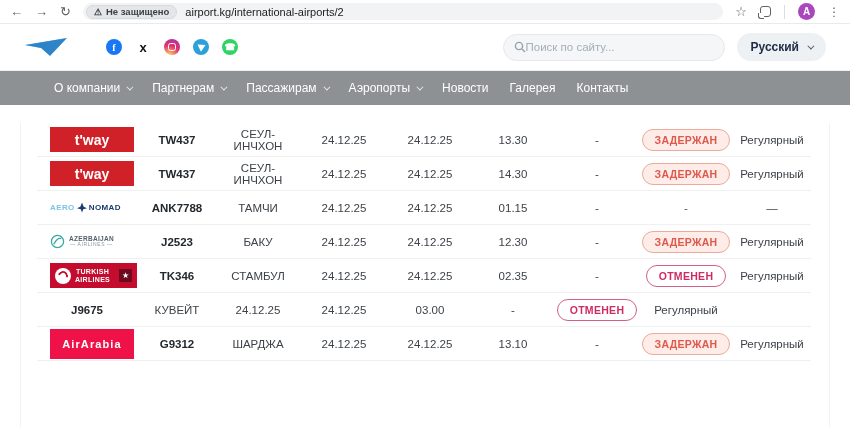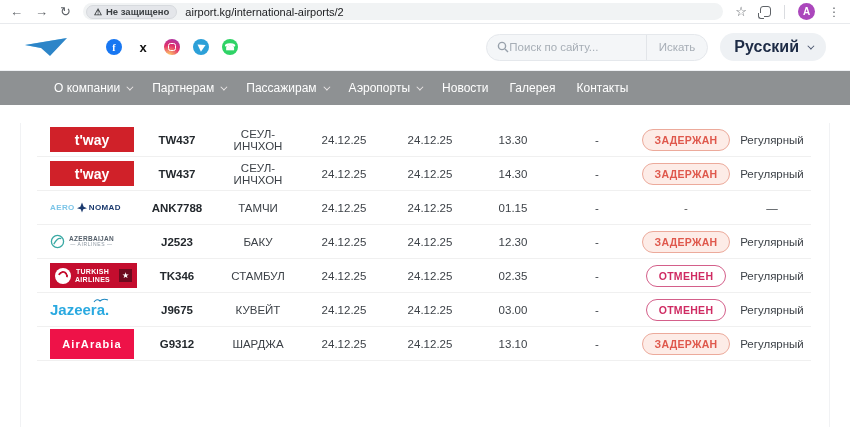--- a/index.html
+++ b/index.html
@@ -47,21 +47,21 @@
 
   .search { margin-left:auto; width:222px; height:27px; background:#f4f6f8;
             border:1px solid #e5e8ec; border-radius:15px; display:flex; align-items:center;
             padding-left:10px; overflow:hidden; }
   .search input { flex:1; min-width:0; border:0; background:transparent; outline:none;
                   font-size:11.5px; color:#333; font-family:"Liberation Sans",sans-serif; }
   .search input::placeholder { color:#a7aeb6; }
   .search-btn { height:100%; border-left:1px solid #e2e5e9; padding:0 12px; display:flex;
                 align-items:center; font-size:11.5px; color:#a7aeb6; cursor:pointer; white-space:nowrap; }
   .lang { margin-left:12px; height:28px; background:#eef1f4; border-radius:15px; display:flex;
-          align-items:center; gap:8px; padding:0 14px; font-size:16px; font-weight:bold;
+          align-items:center; gap:8px; padding:0 14px; font-size:12px; font-weight:bold;
           color:#1e2c46; cursor:pointer; white-space:nowrap; }
   .chev-dark { width:5px; height:5px; border-right:1.4px solid #46526b; border-bottom:1.4px solid #46526b;
                transform:rotate(45deg) translateY(-2px); }
 
   
   .main-nav { height:34px; background:var(--nav-bg,#8e9193); display:flex; align-items:center;
               gap:21px; padding:0 20px 0 54px; }
   .nav-item { display:flex; align-items:center; gap:6px; color:#fff; font-size:12px;
               cursor:pointer; white-space:nowrap; }
   .chev { width:5px; height:5px; border-right:1.3px solid #eceaea; border-bottom:1.3px solid #eceaea;
@@ -153,21 +153,20 @@
         <i></i>
       </span>
     <span class="sc wa">☎</span>
   </div>
   <div class="search">
     <svg width="12" height="12" viewBox="0 0 12 12">
       <circle cx="5" cy="5" r="3.6" fill="none" stroke="#98a1ab" stroke-width="1.4"></circle>
       <line x1="8" y1="8" x2="11" y2="11" stroke="#98a1ab" stroke-width="1.4"></line>
     </svg>
     <input type="text" placeholder="Поиск по сайту..." style="">
-    <span class="search-btn">Искать</span>
   </div>
   <div class="lang">
     <span>Русский</span>
     <span class="chev-dark"></span>
   </div>
 </div>
 
 <div class="main-nav" id="nav-list">
   <div class="nav-item">
     <span class="nav-label">О компании</span>
@@ -299,28 +298,20 @@
     <div class="td c-route">СТАМБУЛ</div>
     <div class="td c-pdate">24.12.25</div>
     <div class="td c-fdate">24.12.25</div>
     <div class="td c-ptime">02.35</div>
     <div class="td c-ftime">-</div>
     <div class="td c-status"><span class="badge cancelled">ОТМЕНЕН</span></div>
     <div class="td c-reg">Регулярный</div>
   </div>
 
   <div class="t-row">
-    <div class="td c-airline">
-            <div class="lg lg-jazeera">
-    <span>Jazeera.</span>
-    <svg class="jz-mark" width="16" height="5" viewBox="0 0 16 5">
-      <path d="M1 4 Q4 0 7 3 Q10 0 15 2" fill="none" stroke="#1b86c0" stroke-width="1.1"></path>
-    </svg>
-  </div>
-          </div>
     <div class="td c-flight">J9675</div>
     <div class="td c-route">КУВЕЙТ</div>
     <div class="td c-pdate">24.12.25</div>
     <div class="td c-fdate">24.12.25</div>
     <div class="td c-ptime">03.00</div>
     <div class="td c-ftime">-</div>
     <div class="td c-status"><span class="badge cancelled">ОТМЕНЕН</span></div>
     <div class="td c-reg">Регулярный</div>
   </div>
 

